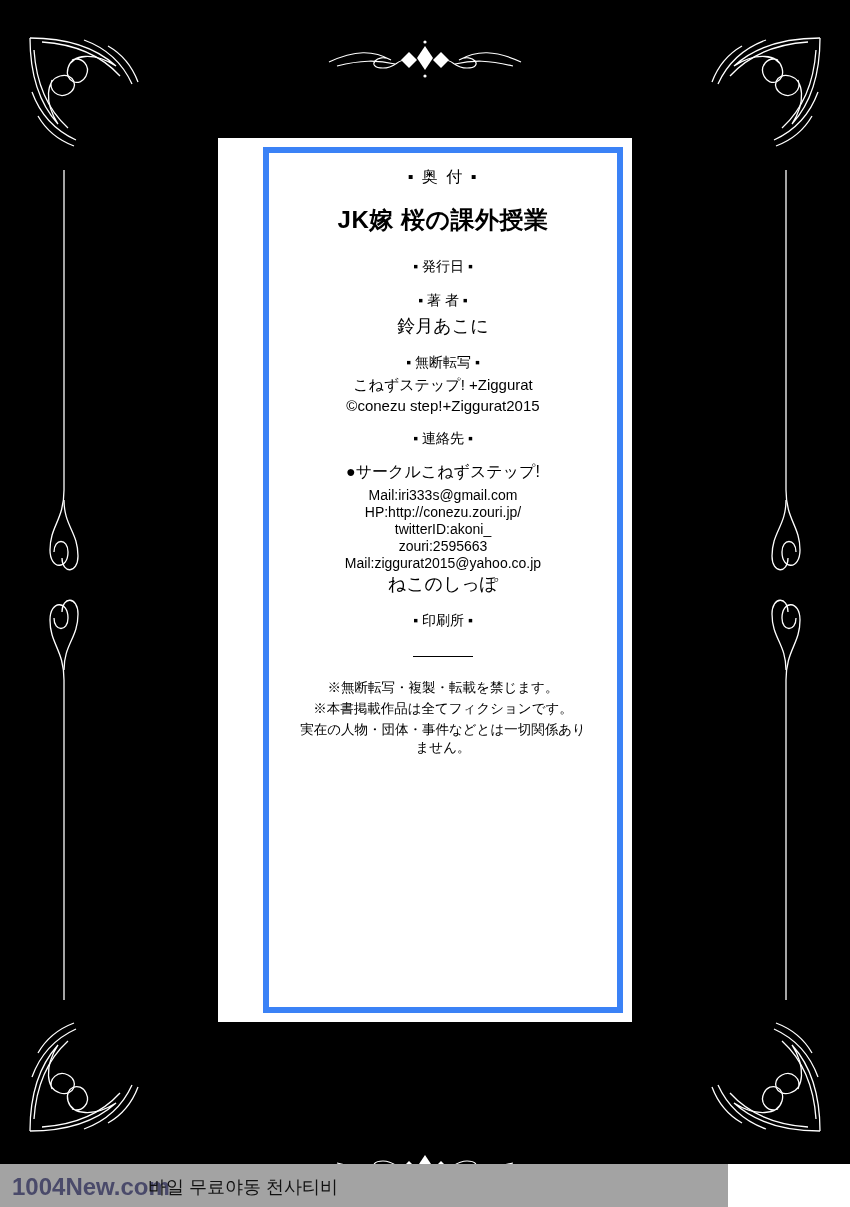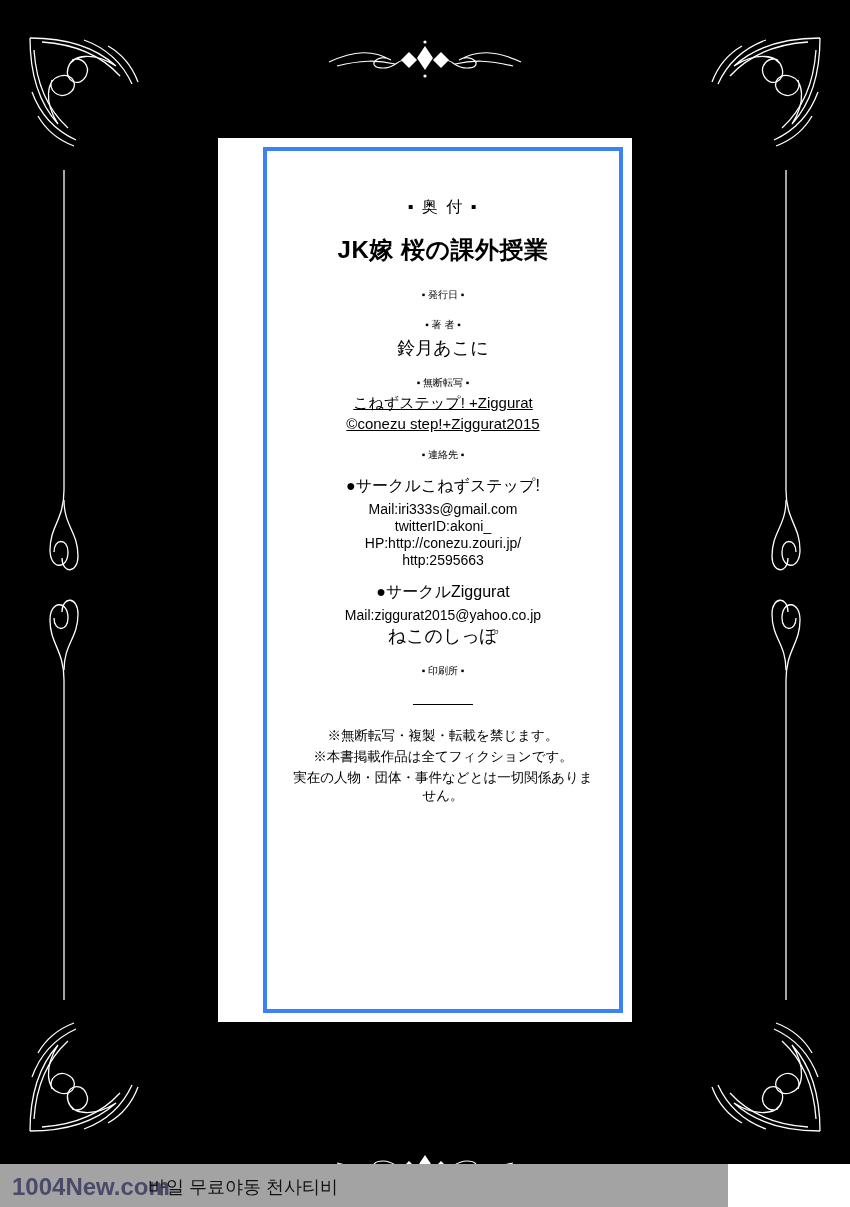--- a/index.html
+++ b/index.html
@@ -73,24 +73,24 @@
     background: #ffffff;
     border: 3px solid #000000;
     box-sizing: border-box;
   }
   .card-inner {
     position: absolute;
     left: 9px;
     top: 9px;
     right: 9px;
     bottom: 9px;
-    border: 4px solid #3b82f6;
+    border: 6px solid #3b82f6;
     background: #ffffff;
     box-sizing: border-box;
-    padding: 40px 26px 18px 26px;
+    padding: 8px 26px 18px 26px;
     overflow: hidden;
     margin-left: 36px;
   }
   .txt-center { text-align: center; color: #000000; }
 
   .heading-okuzuke {
     font-size: 16px;
     letter-spacing: 2px;
     margin: 6px 0 16px 0;
   }
@@ -98,30 +98,29 @@
     font-size: 15px;
     margin: 0 0 8px 0;
   }
   .title-main {
     font-size: 24px;
     font-weight: bold;
     margin: 0 0 22px 0;
     letter-spacing: 0.5px;
   }
   .sec-label {
-    font-size: 10px;
+    font-size: 14px;
     margin: 16px 0 4px 0;
   }
   .sec-value {
     font-size: 17px;
     margin: 0 0 2px 0;
   }
   .sec-value.small {
     font-size: 15px;
-    text-decoration: underline;
   }
   .sec-value.bigname {
     font-size: 18px;
   }
   .contact-head {
     font-size: 16px;
     margin: 14px 0 4px 0;
     text-align: center;
   }
   .contact-line {
@@ -288,25 +287,24 @@
       <div class="txt-center sec-value bigname">鈴月あこに</div>
 
       <div class="txt-center sec-label">▪ 無断転写 ▪</div>
       <div class="txt-center sec-value small">こねずステップ! +Ziggurat</div>
       <div class="txt-center sec-value small">©conezu step!+Ziggurat2015</div>
 
       <div class="txt-center sec-label">▪ 連絡先 ▪</div>
 
       <div class="txt-center contact-head">●サークルこねずステップ!</div>
       <div class="txt-center contact-line">Mail:iri333s@gmail.com</div>
+      <div class="txt-center contact-line">HP:http://conezu.zouri.jp/</div>
       <div class="txt-center contact-line">twitterID:akoni_</div>
-      <div class="txt-center contact-line">HP:http://conezu.zouri.jp/</div>
-      <div class="txt-center contact-line">http:2595663</div>
-
-      <div class="txt-center contact-head">●サークルZiggurat</div>
+      <div class="txt-center contact-line">zouri:2595663</div>
+
       <div class="txt-center contact-line">Mail:ziggurat2015@yahoo.co.jp</div>
 
       <div class="txt-center sec-value bigname">ねこのしっぽ</div>
       <div class="txt-center sec-label">▪ 印刷所 ▪</div>
 
       <div class="divider"></div>
 
       <div class="txt-center notice">※無断転写・複製・転載を禁じます。</div>
       <div class="txt-center notice">※本書掲載作品は全てフィクションです。</div>
       <div class="txt-center notice">実在の人物・団体・事件などとは一切関係ありません。</div>

